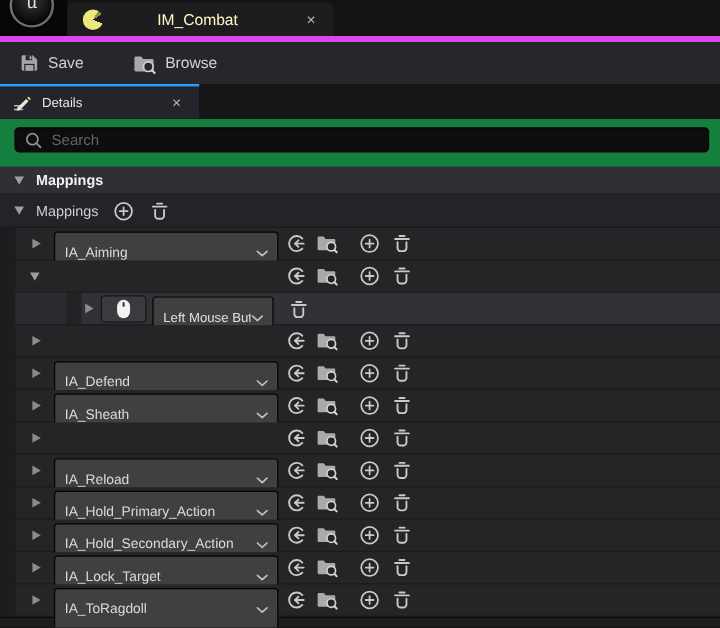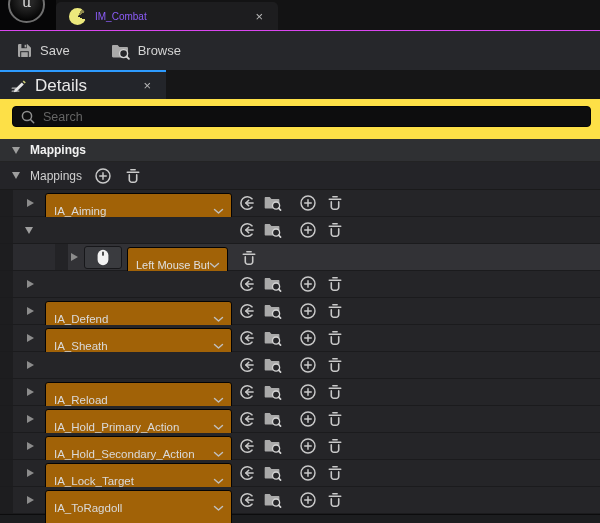--- a/index.html
+++ b/index.html
@@ -23,42 +23,42 @@
     color:#dfdfdf; font-family:"DejaVu Serif", serif; font-size:15px; }
   .doc-tab {
     position:absolute; left:56px; top:2px; width:222px; height:28px;
     background:#1d1d1f; border-radius:5px 5px 0 0;
     display:flex; align-items:center; padding:0 12px 0 13px;
   }
   .pacman {
     width:17px; height:17px; border-radius:50%; margin-right:9px; flex:none;
     background:conic-gradient(#ece97c 0 30deg, #8f8a4e 30deg 57deg, #1d1d1f 57deg 112deg, #ece97c 112deg 360deg);
   }
-  .doc-title { flex:1; color:#8b5cf6; font-size:10px; }
+  .doc-title { flex:1; color:#fef9c3; font-size:13px;margin-left:36px; }
   .tab-close { color:#b9b9b9; font-size:13px; line-height:1; padding:2px 3px; }
 
   
-  .toolbar { height:40px; background:#26272b; border-top:1px solid #d946ef;
+  .toolbar { height:40px; background:#26272b; border-top:5px solid #d946ef;
     display:flex; align-items:center; }
   .tool-btn { display:flex; align-items:center; gap:7px; height:100%;
     padding:0 11px; color:#d3d3d3; font-size:13px; }
   .tool-btn.first { margin-left:5px; }
   .tool-btn.second { margin-left:18px; }
 
   
   .panel-tabs { height:29px; background:#161617; position:relative; }
   .details-tab {
     position:absolute; left:0; top:0; width:166px; height:29px;
     background:#23252a; border-top:2px solid #2d9bff;
     display:flex; align-items:center; padding:0 12px 0 10px;
   }
-  .details-label { flex:1; margin-left:8px; color:#e8e8e8; font-size:17px; }
+  .details-label { flex:1; margin-left:8px; color:#e8e8e8; font-size:11px; }
 
   
-  .search-area { height:40px; background:#fde047; padding:7px 9px 0 12px; }
+  .search-area { height:40px; background:#15803d; padding:7px 9px 0 12px; }
   .search-box { height:21px; background:#0d0d0e; border:1px solid #050506; border-radius:4px;
     display:flex; align-items:center; padding:0 6px 0 7px; }
   .search-box svg { flex:none; margin-right:7px; }
   .search-box input { flex:1; background:transparent; border:0; outline:0;
     color:#cfcfcf; font-size:12.5px; font-family:"Liberation Sans", sans-serif; }
   .search-box input::placeholder { color:#646464; }
 
   
   .cat-header { height:23px; background:#2f3033; border-bottom:1px solid #232324;
     display:flex; align-items:center; }
@@ -76,21 +76,21 @@
   .hdr-tri { margin-left:12px; }
 
   
   .row { height:27px; position:relative; background:#252528; border-bottom:1px solid #1b1b1d; }
   .row .g0 { position:absolute; left:0; top:0; bottom:0; width:13px; background:#1d1d1f; }
   .row .tri { position:absolute; left:27px; top:9px; }
   .row.expanded .tri { left:25px; top:10px;
     border-left:4.5px solid transparent; border-right:4.5px solid transparent;
     border-top:7px solid #9e9e9e; border-bottom:0; }
   .combo { position:absolute; left:45px; top:3px; width:187px; height:36px;
-    background:#a16207; border:1px solid #030304; border-radius:3px;
+    background:#404040; border:1px solid #030304; border-radius:3px;
     display:flex; align-items:center; padding:0 7px 0 8px; }
   .combo-label { flex:1; color:#dadada; font-size:11.5px; white-space:nowrap; overflow:hidden; }
   .ricon { position:absolute; top:4px; width:18px; height:18px; }
   .i-use    { left:238px; }
   .i-browse { left:263px; }
   .i-add    { left:299px; }
   .i-del    { left:326px; }
 
   
   .subrow { height:27px; position:relative; background:#323236; border-bottom:1px solid #1b1b1d; }

